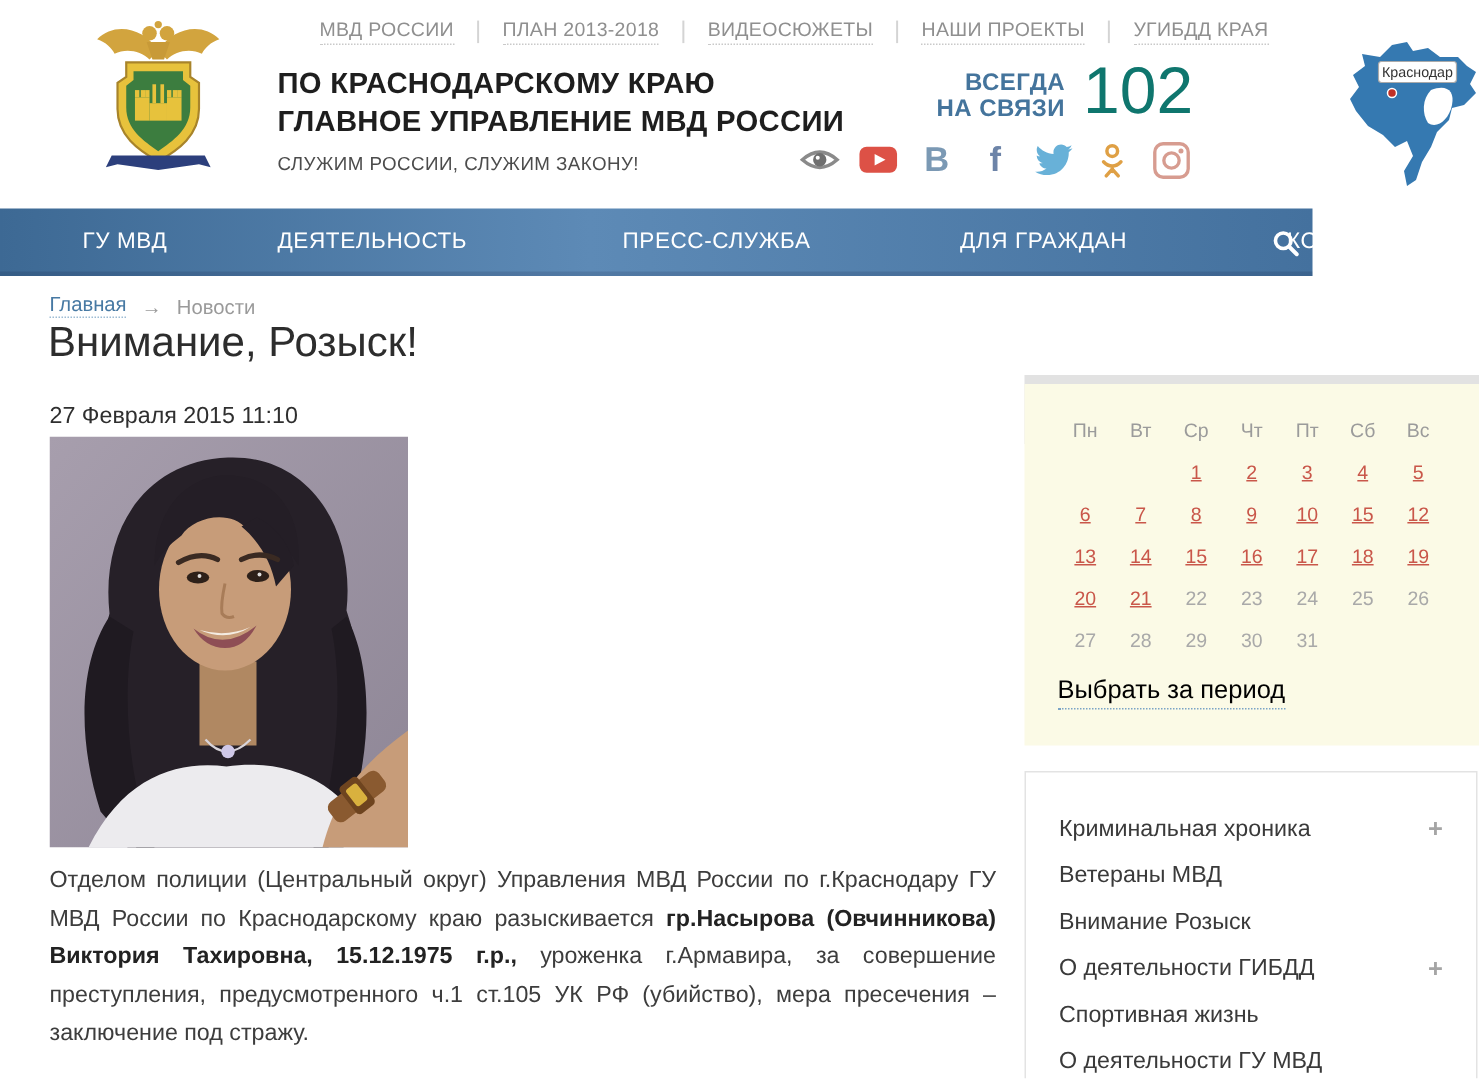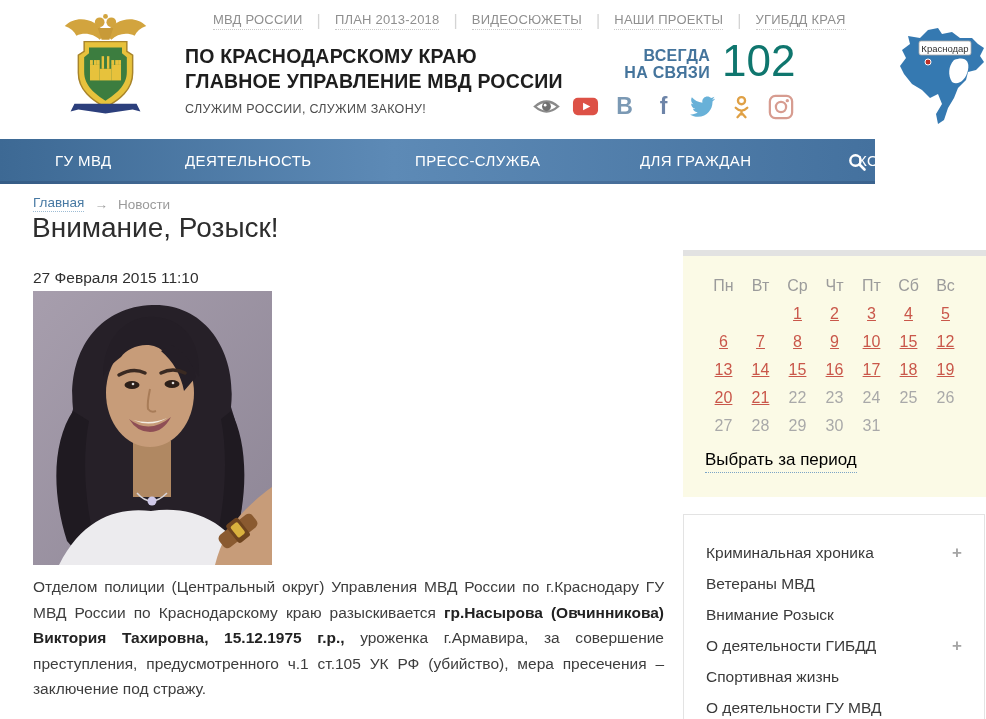--- a/index.html
+++ b/index.html
@@ -45,21 +45,21 @@
   .article-body b { color:#222; }
 
   
   .cal-header { position:absolute; left:683px; top:210px; width:303px; height:46px; background:#e2e2e2;
                 display:flex; align-items:center; padding-left:22px; font-size:15px; color:#555; gap:6px;margin-top:40px; }
   .cal-link { color:#4a7fae; border-bottom:1px dotted #7ba4c6; padding-bottom:1px; cursor:pointer; font-size:16px; }
   .cal-month-label { margin-left:20px; }
   .cal-body { position:absolute; left:683px; top:256px; width:303px; height:241px;
               background:#fbfae6; padding:16px 22px 0; }
   .cal-grid { display:grid; grid-template-columns:repeat(7,1fr); }
-  .cal-cell { height:28px; display:flex; align-items:center; justify-content:center; font-size:16px; }
+  .cal-cell { height:28px; display:flex; align-items:center; justify-content:center; font-size:13px; }
   .wd { color:#9b9b9b; }
   .day-active { color:#c9574a; text-decoration:underline; cursor:pointer; }
   .day-inactive { color:#a9a9a9; }
   .period-link { display:inline-block; margin-top:10px; color:#000000; font-size:17px;
                  border-bottom:1px dotted #7ba4c6; padding-bottom:2px; cursor:pointer; }
 
   
   .menu { position:absolute; left:683px; top:514px; width:302px; height:240px; background:#fff;
           border:1px solid #e3e3e3; padding:22px 22px 0; }
   .menu-item { display:flex; justify-content:space-between; align-items:center; height:31px;

